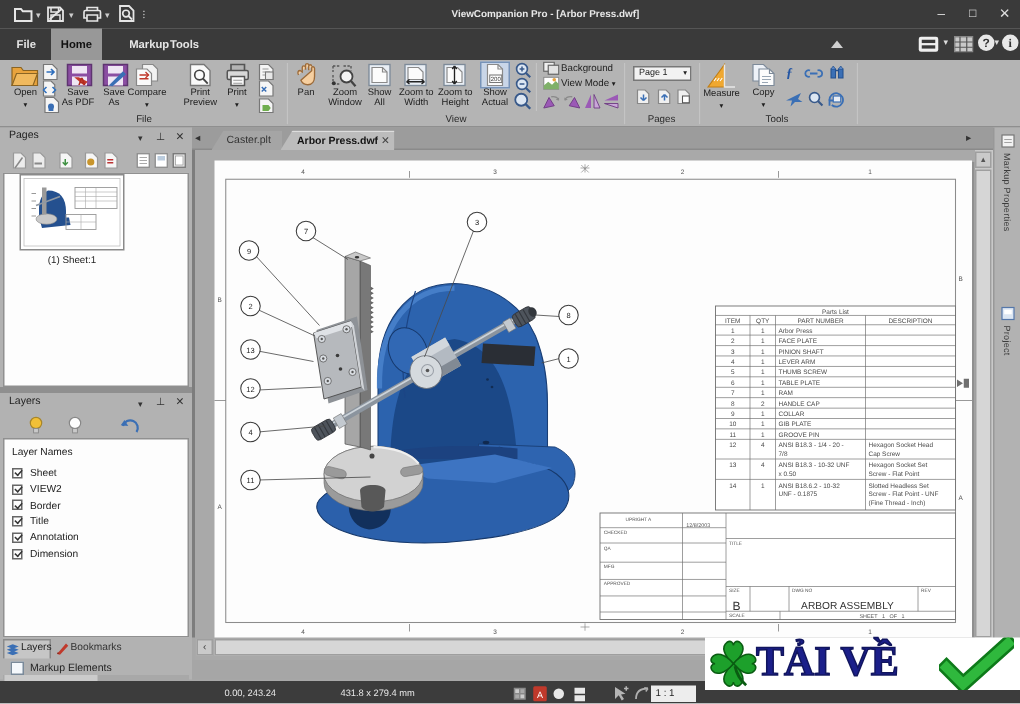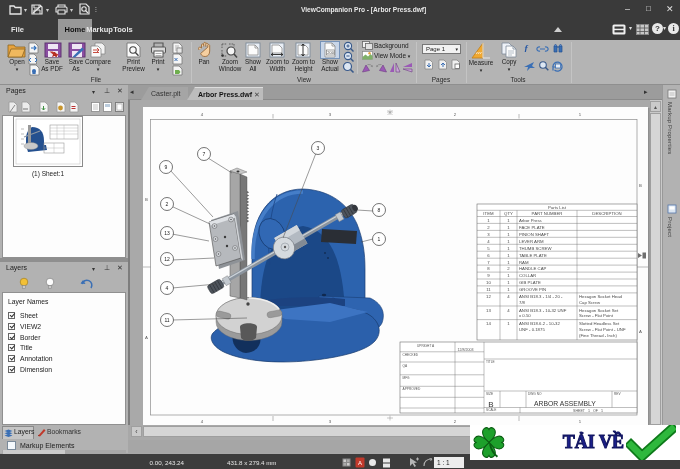--- a/index.html
+++ b/index.html
@@ -69,21 +69,21 @@
       <div class="abs" style="left:95px;top:5px;color:#ccc;font-size:7px;">⁝</div>
     </div>
     <div id="title">ViewCompanion Pro - [Arbor Press.dwf]</div>
     <div class="winbtn" style="left:625px;">–</div>
     <div class="winbtn" style="left:646px; font-size:8px;">□</div>
     <div class="winbtn" style="left:666px;">✕</div>
   </div>
 
   <div id="tabrow">
     <div class="rtab" style="left:4px; width:27px;">File</div>
-    <div class="rtab active" style="left:34px; width:34px;margin-left:24px;">Home</div>
+    <div class="rtab active" style="left:34px; width:34px;">Home</div>
     <div class="rtab" style="left:80px; width:39px;">Markup</div>
     <div class="rtab" style="left:107px; width:32px;">Tools</div>
     <div id="tabrow-icons">
       <div class="abs" style="left:554px;top:8px;width:0;height:0;border-left:4px solid transparent;border-right:4px solid transparent;border-bottom:5px solid #cfcfcf;"></div>
       <svg class="abs" style="left:612px;top:5px;" width="14" height="11" viewBox="0 0 14 11">
           <rect x="0.5" y="0.5" width="13" height="10" rx="1.5" fill="#efefef"></rect>
           <rect x="2.5" y="2.5" width="9" height="2.2" fill="#3a3a3a"></rect>
           <rect x="2.5" y="6.2" width="9" height="2.2" fill="#3a3a3a"></rect>
         </svg>
       <div class="abs" style="left:629px;top:5px;color:#ddd;font-size:6px;">▾</div>
@@ -765,19 +765,19 @@
     <div class="abs" style="left:470px;top:425px;width:210px;height:35px;background:#fff;"></div>
     <svg class="abs" style="left:473px;top:425px;" width="34" height="35" viewBox="0 0 32 33">
       <g transform="translate(15,16.5)" fill="#1da02b" stroke="#0a5c12" stroke-width="1">
         <path d="M0,0 C-6.5,-5.5 -7.5,-11 -4,-13.5 C-1.5,-15 0,-13 0,-11.5 C0,-13 1.5,-15 4,-13.5 C7.5,-11 6.5,-5.5 0,0 Z"></path>
         <path transform="rotate(90)" d="M0,0 C-6.5,-5.5 -7.5,-11 -4,-13.5 C-1.5,-15 0,-13 0,-11.5 C0,-13 1.5,-15 4,-13.5 C7.5,-11 6.5,-5.5 0,0 Z"></path>
         <path transform="rotate(180)" d="M0,0 C-6.5,-5.5 -7.5,-11 -4,-13.5 C-1.5,-15 0,-13 0,-11.5 C0,-13 1.5,-15 4,-13.5 C7.5,-11 6.5,-5.5 0,0 Z"></path>
         <path transform="rotate(270)" d="M0,0 C-6.5,-5.5 -7.5,-11 -4,-13.5 C-1.5,-15 0,-13 0,-11.5 C0,-13 1.5,-15 4,-13.5 C7.5,-11 6.5,-5.5 0,0 Z"></path>
       </g>
       <path d="M16 18 C17 23 19.5 27 23 30" fill="none" stroke="#0a5c12" stroke-width="1.8"></path>
     </svg>
-    <div class="abs" style="left:504px;top:425px;width:120px;text-align:right;font-family:'Liberation Serif',serif;font-weight:bold;font-size:18px;line-height:34px;color:#1b1f8a;-webkit-text-stroke:1px #11155e;">TẢI VỀ</div>
+    <div class="abs" style="left:504px;top:425px;width:120px;text-align:left;font-family:'Liberation Serif',serif;font-weight:bold;font-size:28px;line-height:34px;color:#1b1f8a;-webkit-text-stroke:1px #11155e;">TẢI VỀ</div>
     <svg class="abs" style="left:626px;top:425px;" width="50" height="35" viewBox="0 0 50 35">
       <path d="M5 20 L16 31 L46 4" fill="none" stroke="#0e7a1a" stroke-width="10" stroke-linecap="square"></path>
       <path d="M5 20 L16 31 L46 4" fill="none" stroke="#2fb83d" stroke-width="6.5" stroke-linecap="square"></path>
     </svg>
   </div>
 </div>
 
 </body></html>

